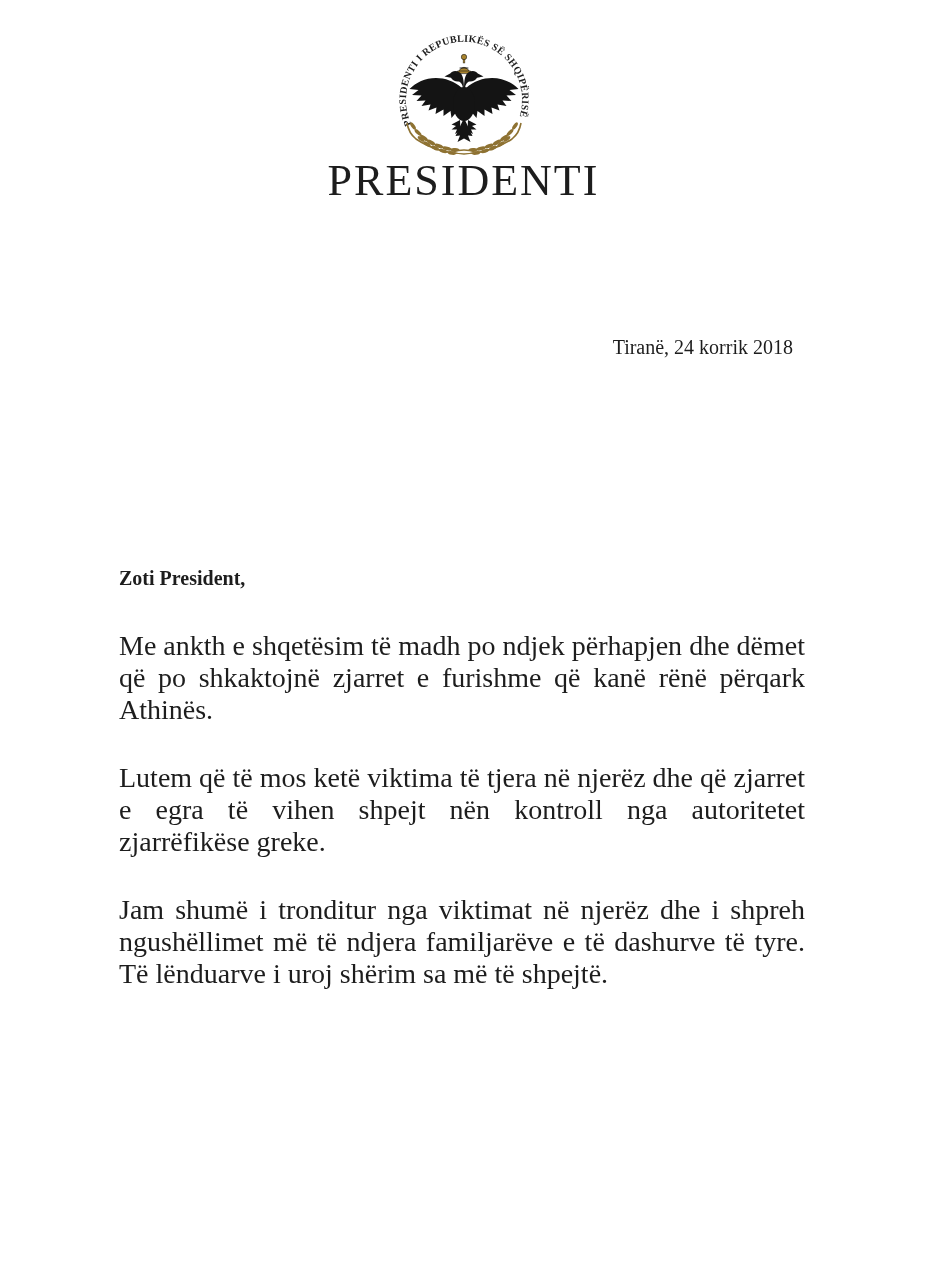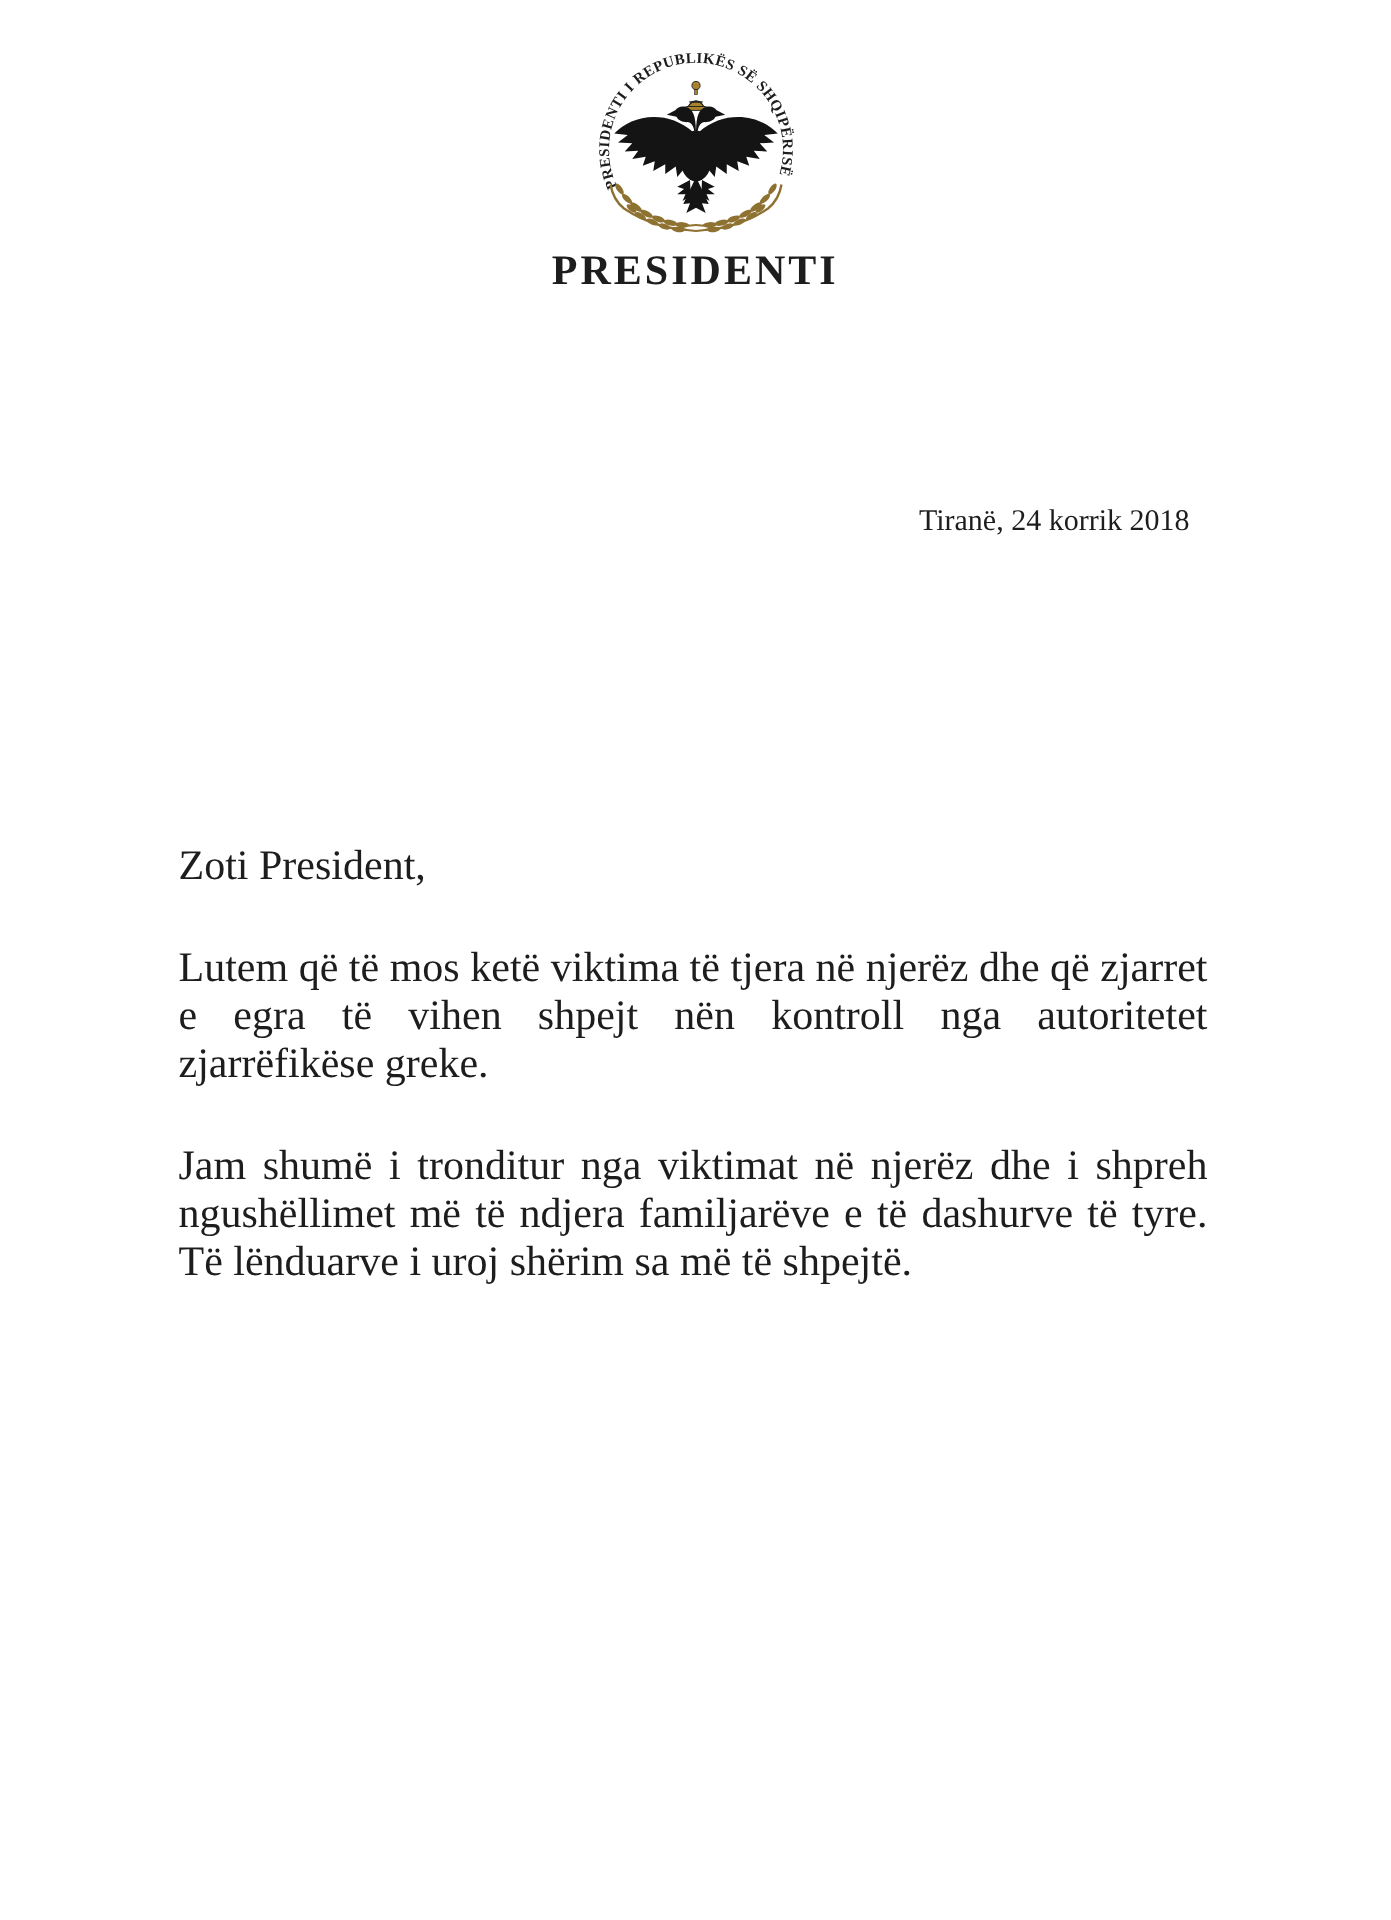--- a/index.html
+++ b/index.html
@@ -31,40 +31,39 @@
     letter-spacing: 0.3px;
     fill: #1d1d1d;
   }
   .title-line1 {
     margin-top: 2px;
     font-size: 36px;
     line-height: 42px;
     letter-spacing: 0.5px;
   }
   .title-line2 {
-    font-size: 28px;
+    font-size: 44px;
     line-height: 42px;
     letter-spacing: 2px;
-    font-weight: bold;
   }
   .content {
     padding: 0 122px 0 119px;
   }
   .date-line {
     margin-top: 129px;
     text-align: right;
     padding-right: 12px;
     font-size: 20px;
     line-height: 32px;
   }
   .salutation {
     margin: 199px 0 0 0;
-    font-size: 28px;
+    font-size: 20px;
     line-height: 32px;
-    font-weight: normal;
+    font-weight: bold;
   }
   .body-paragraph {
     margin: 36px 0 0 0;
     font-size: 28px;
     line-height: 32px;
     text-align: justify;
     text-align-last: left;
   }
 </style>
 </head>
@@ -138,20 +137,21 @@
 
     <div class="title-line2">PRESIDENTI</div>
   </div>
 
   <div class="content">
 
     <div class="date-line">Tiranë, 24 korrik 2018</div>
 
     <p class="salutation">Zoti President,</p>
 
+    <p class="body-paragraph">Me ankth e shqetësim të madh po ndjek përhapjen dhe dëmet që po shkaktojnë zjarret e furishme që kanë rënë përqark Athinës.</p>
 
     <p class="body-paragraph">Lutem që të mos ketë viktima të tjera në njerëz dhe që zjarret e egra të vihen shpejt nën kontroll nga autoritetet zjarrëfikëse greke.</p>
 
     <p class="body-paragraph">Jam shumë i tronditur nga viktimat në njerëz dhe i shpreh ngushëllimet më të ndjera familjarëve e të dashurve të tyre. Të lënduarve i uroj shërim sa më të shpejtë.</p>
 
 
   </div>
 </div>
 
 </body></html>

